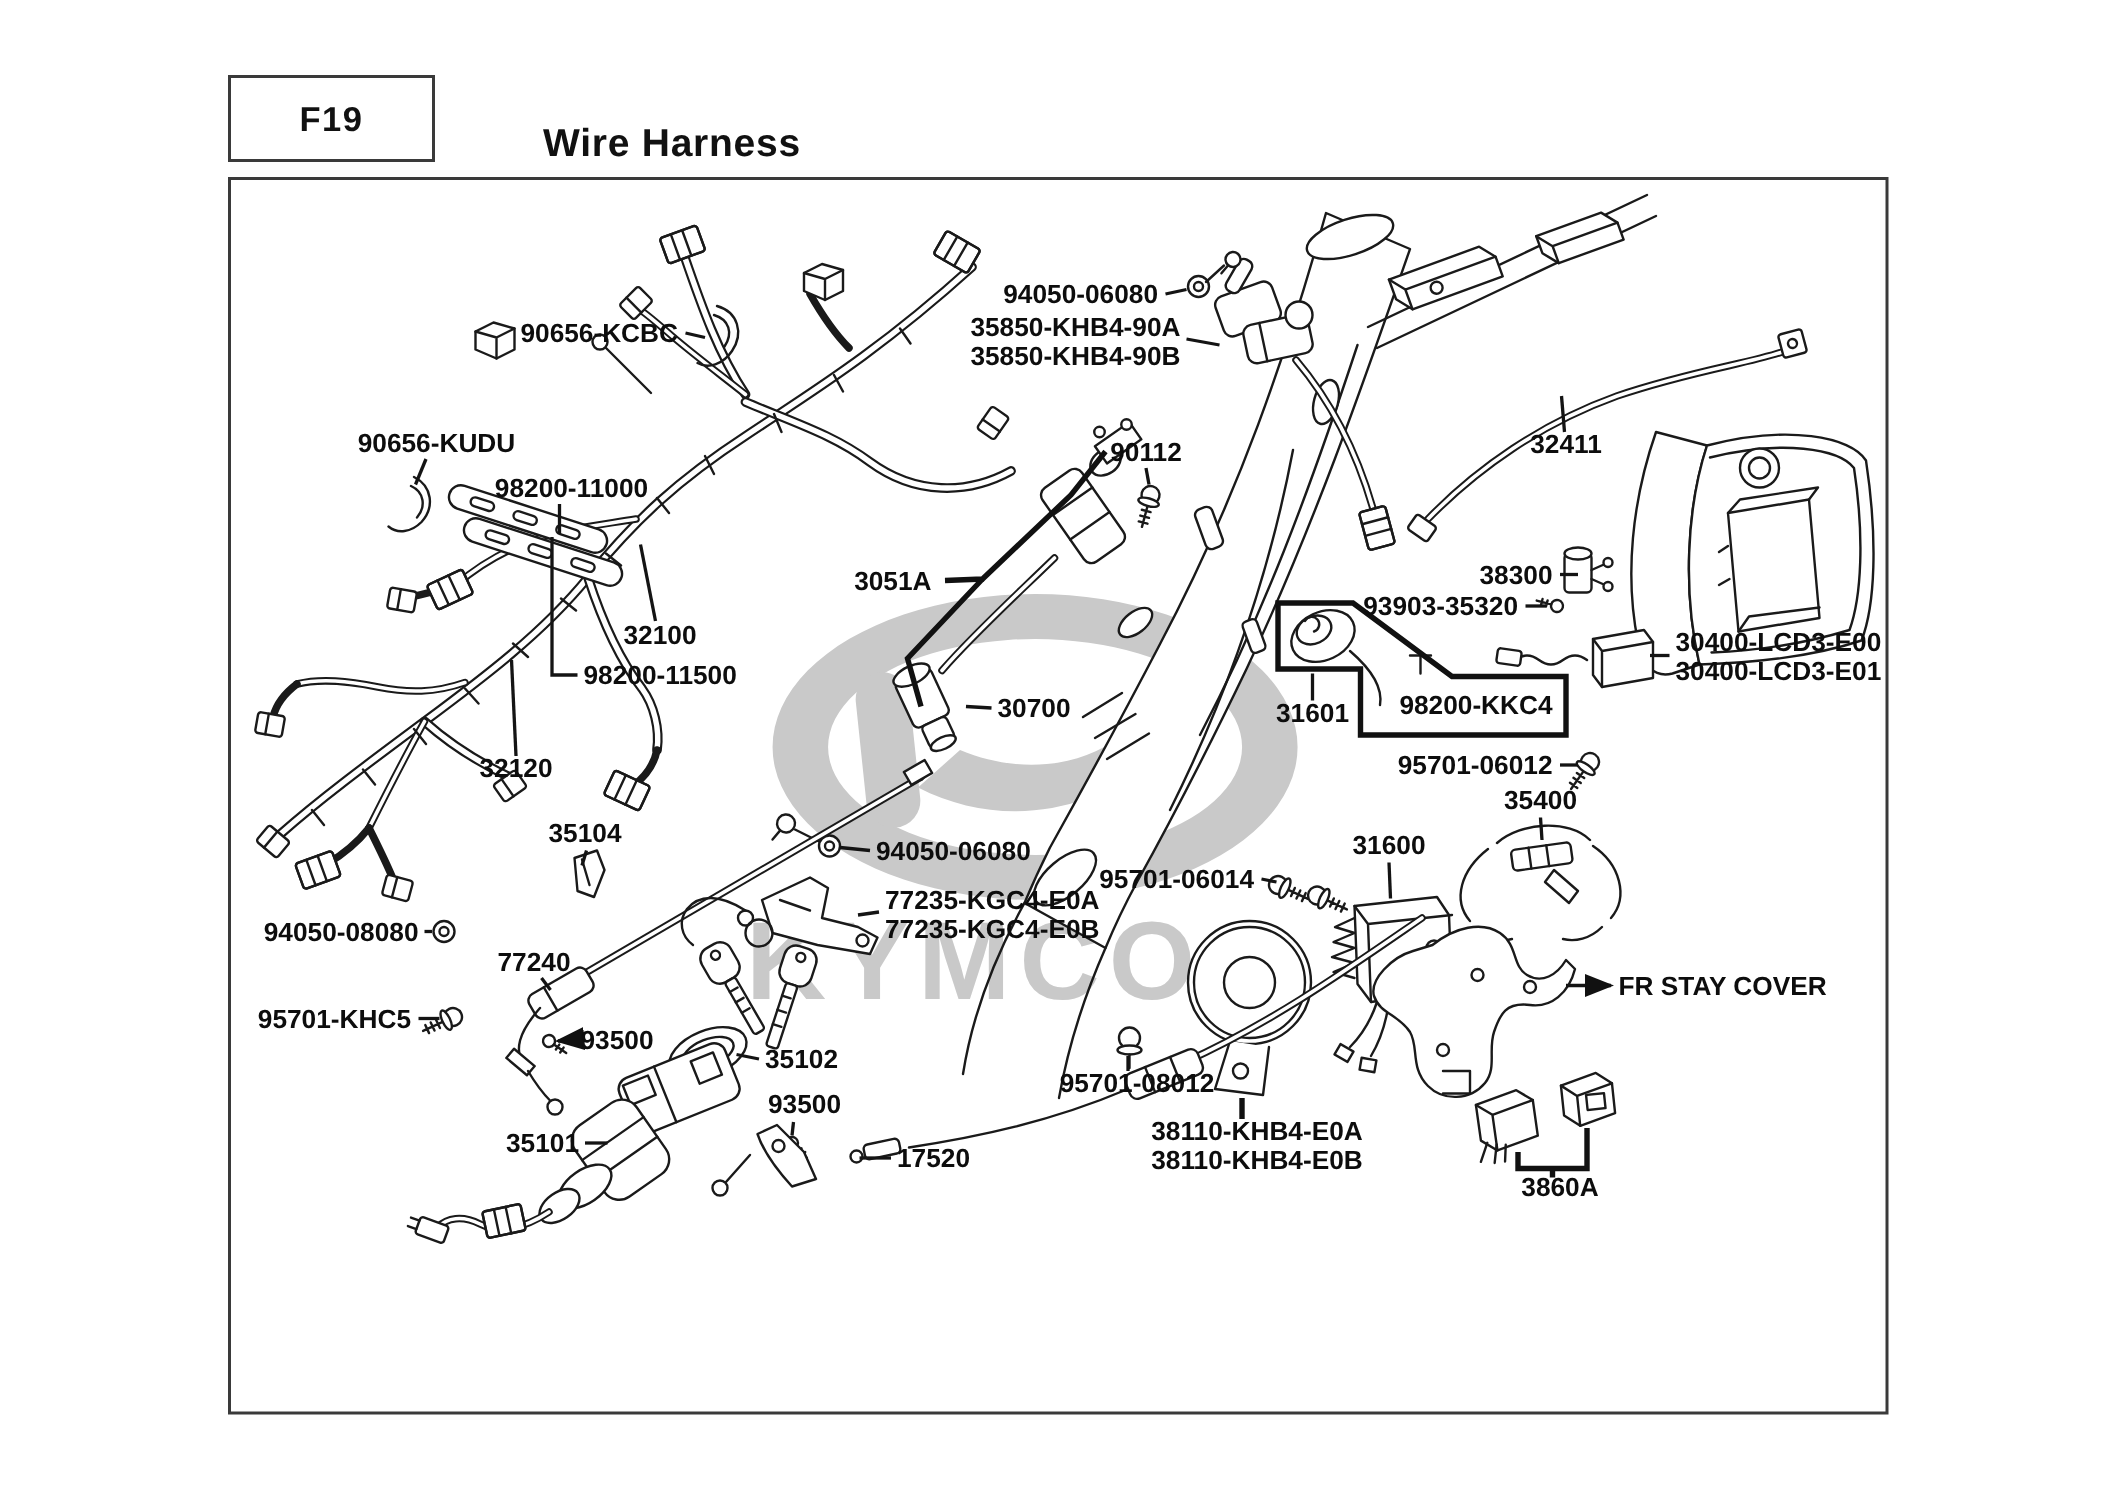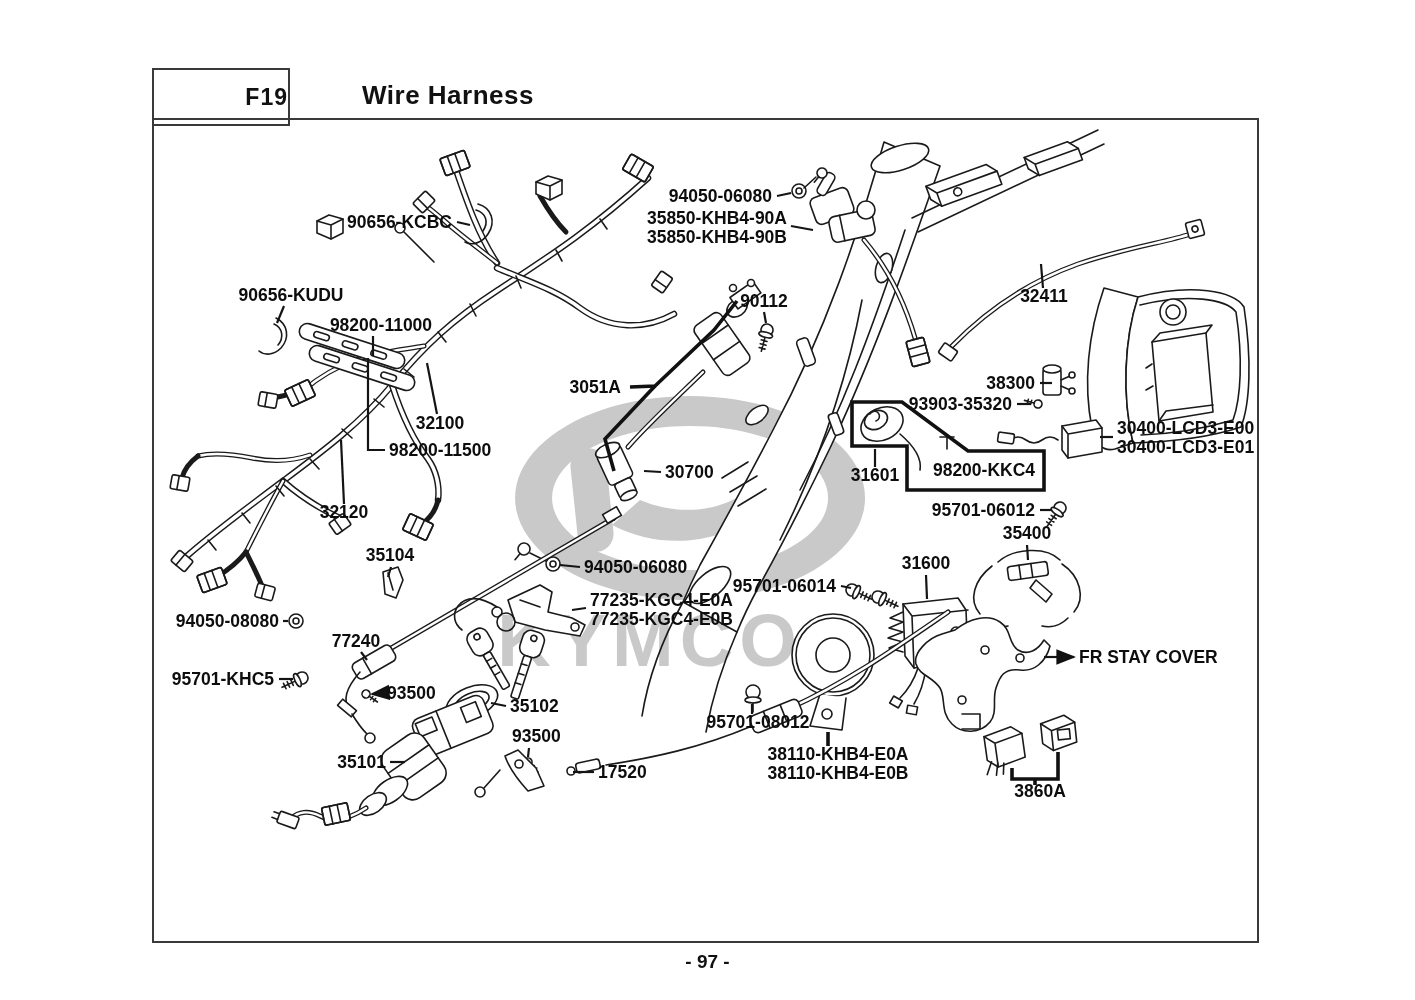--- a/index.html
+++ b/index.html
@@ -1,21 +1,21 @@
 <!DOCTYPE html>
 <html style="--wm: #c9c9c9;"><head>
 <meta charset="utf-8">
 <style>
   html,body{margin:0;padding:0;background:#fff;}
   .page{position:relative;width:1415px;height:1000px;background:#fff;overflow:hidden;
         font-family:"Liberation Sans","DejaVu Sans",sans-serif;color:#111;}
   .content-border{position:absolute;left:152px;top:118px;width:1107px;height:825px;
         border:2px solid #3a3a3a;box-sizing:border-box;}
-  .code-box{position:absolute;left:152px;top:68px;width:138px;height:58px;border:2px solid #3a3a3a;
-        box-sizing:border-box;display:flex;align-items:center;justify-content:flex-end;
+  .code-box{position:absolute;left:152px;top:50px;width:138px;height:58px;border:2px solid #3a3a3a;
+        box-sizing:border-box;display:flex;align-items:center;justify-content:center;
         font-size:23px;font-weight:bold;letter-spacing:1px;}
   .doc-title{position:absolute;left:362px;top:80px;font-size:26px;font-weight:bold;letter-spacing:.5px;}
   .page-number{position:absolute;left:0;right:0;top:951px;text-align:center;
         font-size:19px;font-weight:bold;}
   svg.diagram{position:absolute;left:0;top:0;}
   .plabel{font-family:"Liberation Sans","DejaVu Sans",sans-serif;font-weight:bold;font-size:17.5px;fill:#0d0d0d;}
   .leader{fill:none;stroke:#141414;stroke-width:2.2;}
   .thick{fill:none;stroke:#111;stroke-width:3.6;stroke-linejoin:miter;}
   .tube-o{fill:none;stroke:#1a1a1a;stroke-width:6.5;}
   .tube-i{fill:none;stroke:#ffffff;stroke-width:3.6;}
@@ -541,14 +541,13 @@
         <text class="plabel" text-anchor="middle"><tspan x="838" y="760">38110-KHB4-E0A</tspan><tspan x="838" y="779">38110-KHB4-E0B</tspan></text>
         <text class="plabel" text-anchor="middle"><tspan x="1040" y="797">3860A</tspan></text>
         <text class="plabel" text-anchor="start"><tspan x="1079" y="663">FR STAY COVER</tspan></text>
         <text class="plabel" text-anchor="middle"><tspan x="440" y="429">32100</tspan></text>
         <text class="plabel" text-anchor="start"><tspan x="389" y="456">98200-11500</tspan></text>
         <text class="plabel" text-anchor="middle"><tspan x="344" y="518">32120</tspan></text>
         <text class="plabel" text-anchor="middle"><tspan x="390" y="561">35104</tspan></text>
       </g>
   </svg>
 
-  <div class="page-number">- 97 -</div>
 </div>
 
 </body></html>

